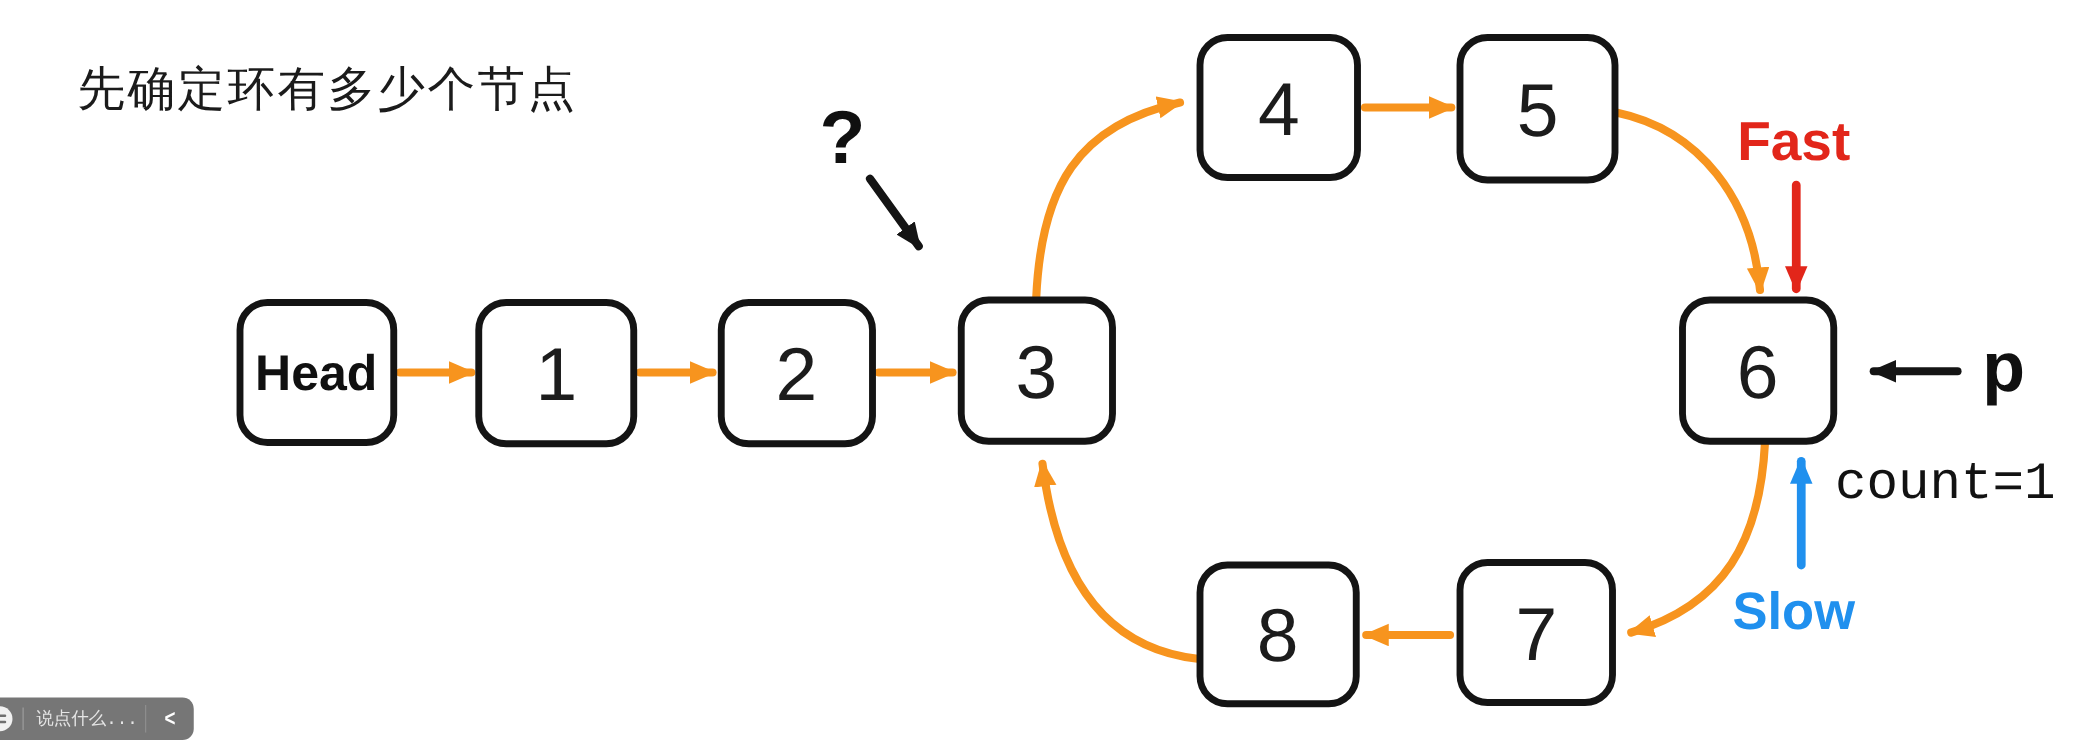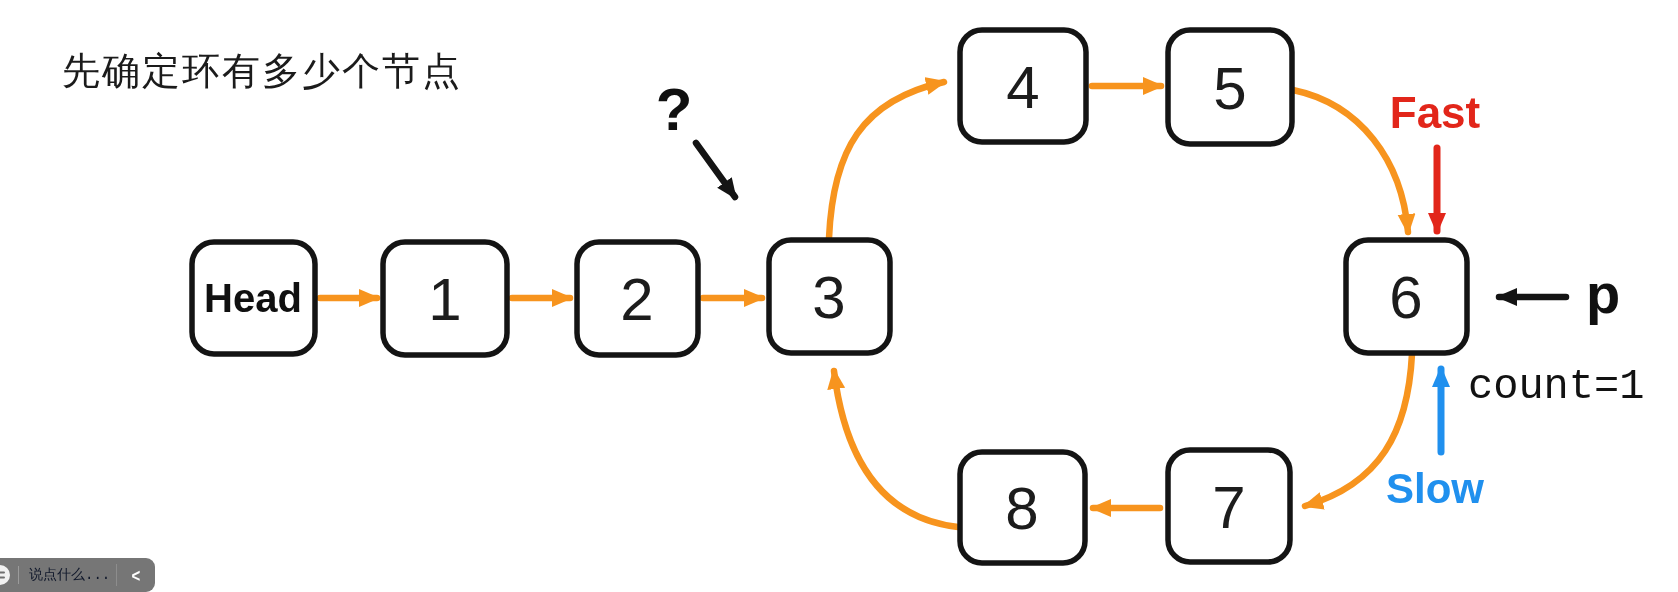--- a/index.html
+++ b/index.html
@@ -19,21 +19,21 @@
   .count-label{font-size:42px;font-family:"Liberation Mono","DejaVu Sans Mono",monospace;fill:#121212;}
 
   .stroke-black{stroke:#141414;}
   .fill-black{fill:#141414;}
 
   
   .chatbar{position:absolute;left:0;top:558px;width:155px;height:34px;background:#767676;
            border-radius:0 9px 9px 0;display:flex;align-items:center;overflow:hidden;}
   .danmaku-icon{position:relative;flex:0 0 auto;width:22px;height:22px;margin-left:-11px;}
   .chat-div1{flex:0 0 auto;width:1px;height:18px;background:#9b9b9b;margin-left:7px;}
-  .chat-placeholder{flex:1 1 auto;margin-left:10px;color:#0f172a;font-size:14px;white-space:nowrap;
+  .chat-placeholder{flex:1 1 auto;margin-left:10px;color:#e5e5e5;font-size:14px;white-space:nowrap;
                     overflow:hidden;font-family:Liberation Mono, monospace;}
   .chat-div2{flex:0 0 auto;width:1px;height:22px;background:#8d8d8d;}
   .chat-chevron{flex:0 0 38px;text-align:center;color:#ffffff;font-size:15px;font-weight:bold;
                 transform:scaleY(1.25);cursor:pointer;}
 </style>
 </head>
 <body>
 
 <div class="stage">
 

